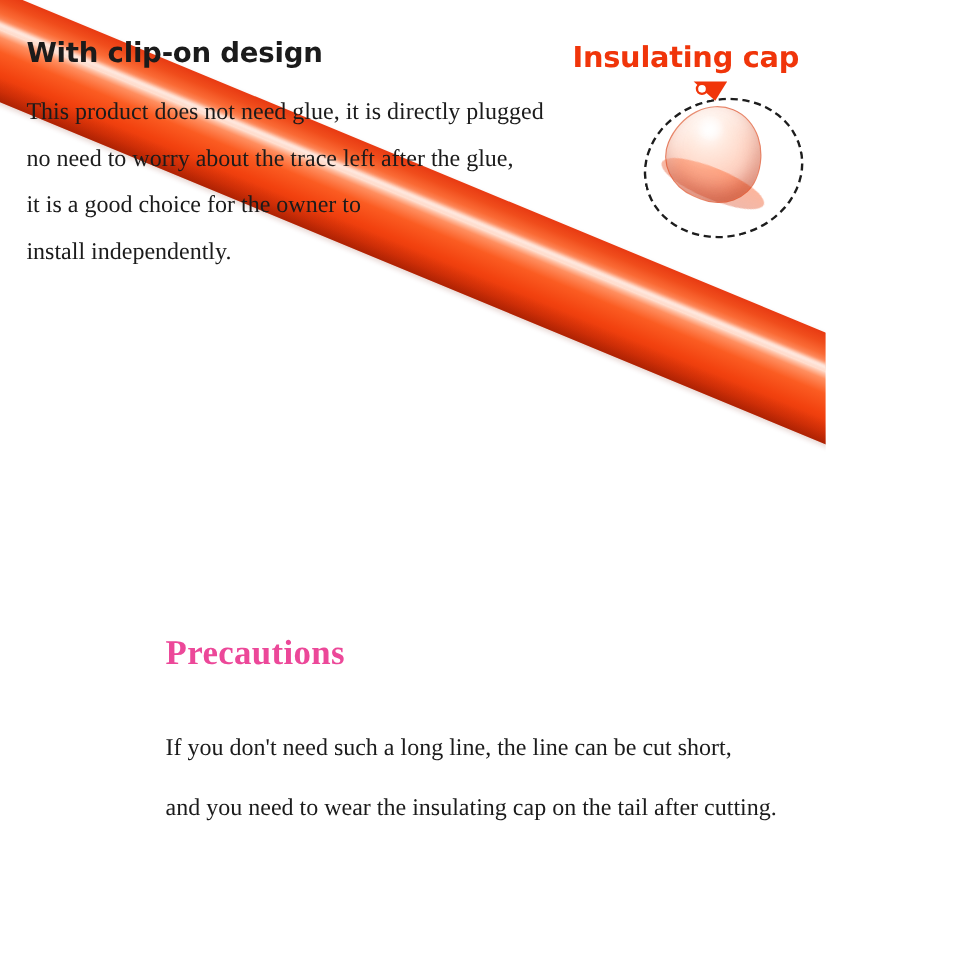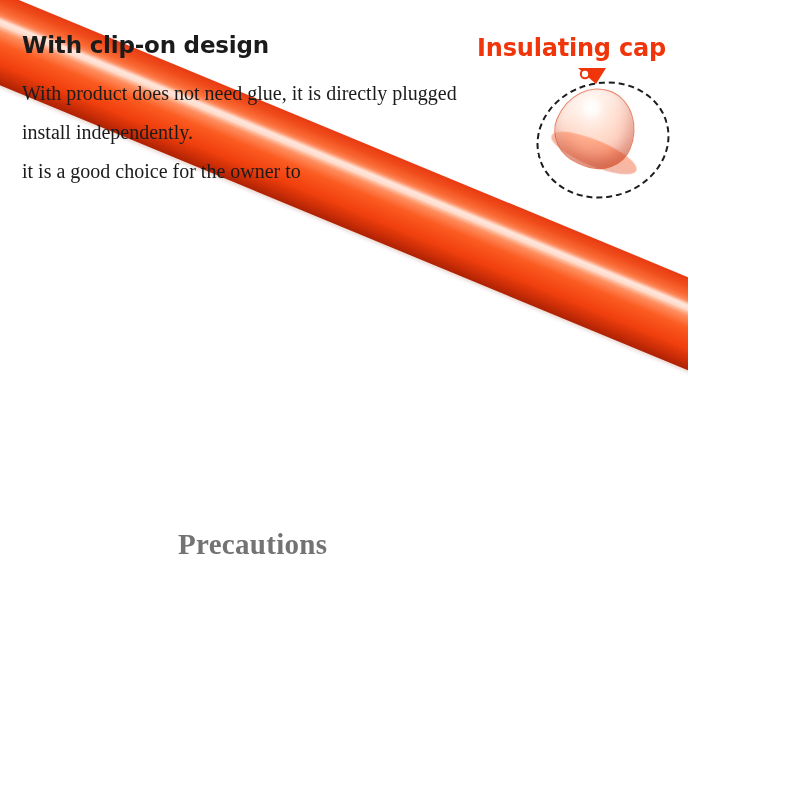--- a/index.html
+++ b/index.html
@@ -158,23 +158,22 @@
     height: 24px;
   }
 
   .precautions-title {
     position: absolute;
     left: 138px;
     top: 528px;
     font-family: "Liberation Serif", serif;
     font-weight: bold;
     font-size: 29px;
-    color: #737373;
+    color: #ec4899;
     letter-spacing: 0.3px;
-    margin-left: 40px;
   }
   .precautions-body {
     position: absolute;
     left: 138px;
     top: 598px;
     width: 650px;
     font-size: 20px;
     color: #1b1b1b;
     line-height: 2.5;
   }
@@ -194,26 +193,31 @@
     <div class="cap-rim"></div>
     <div class="cap">
       <div class="cap-gloss"></div>
     </div>
     <div class="cap-callout"></div>
   </div>
 
   <div class="heading-top">With clip-on design</div>
 
   <div class="body-top">
-    <div>With product does not need glue, it is directly plugged</div>
+    <div>This product does not need glue, it is directly plugged</div>
+    <div>no need to worry about the trace left after the glue,</div>
+    <div>it is a good choice for the owner to</div>
     <div>install independently.</div>
-    <div>it is a good choice for the owner to</div>
   </div>
 
   <div class="cap-label">Insulating cap</div>
   <svg class="cap-label-arrow" viewBox="0 0 34 24">
     <path d="M2 4 L30 4 L20 20 Z" fill="#f0350a"></path>
     <circle cx="9" cy="10" r="4.2" fill="#ffffff" stroke="#f0350a" stroke-width="2"></circle>
   </svg>
 
   <div class="precautions-title">Precautions</div>
+  <div class="precautions-body">
+    <div>If you don't need such a long line, the line can be cut short,</div>
+    <div>and you need to wear the insulating cap on the tail after cutting.</div>
+  </div>
 
 </div>
 
 </body></html>

